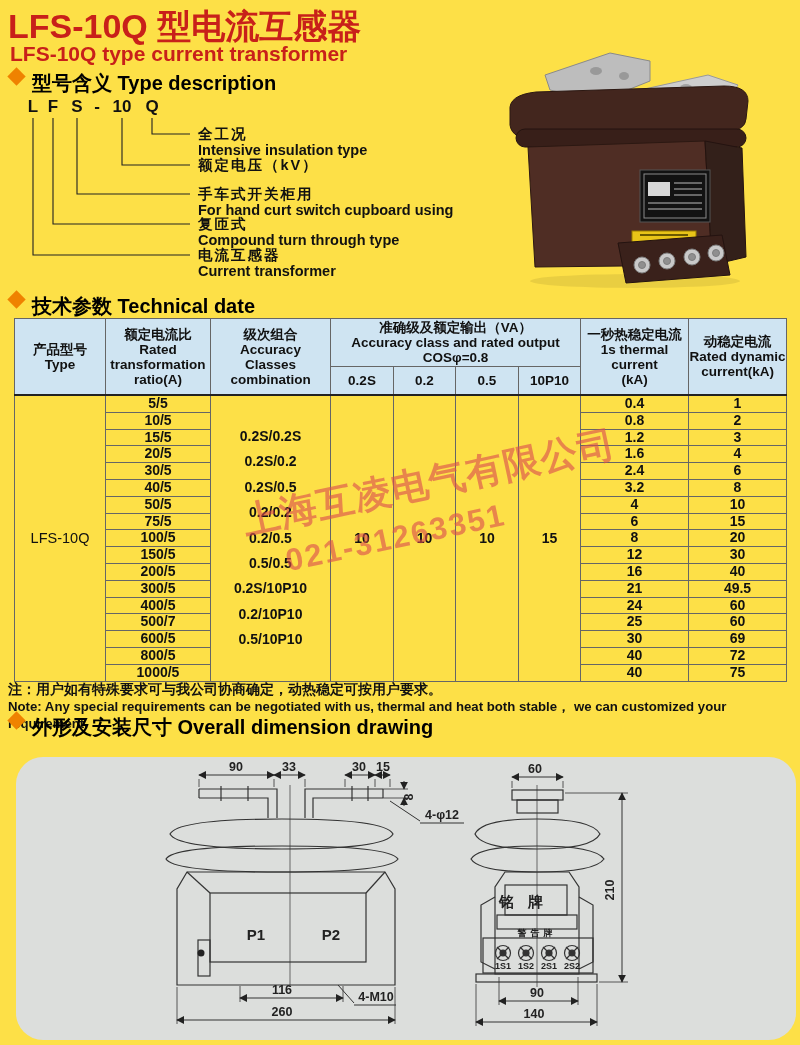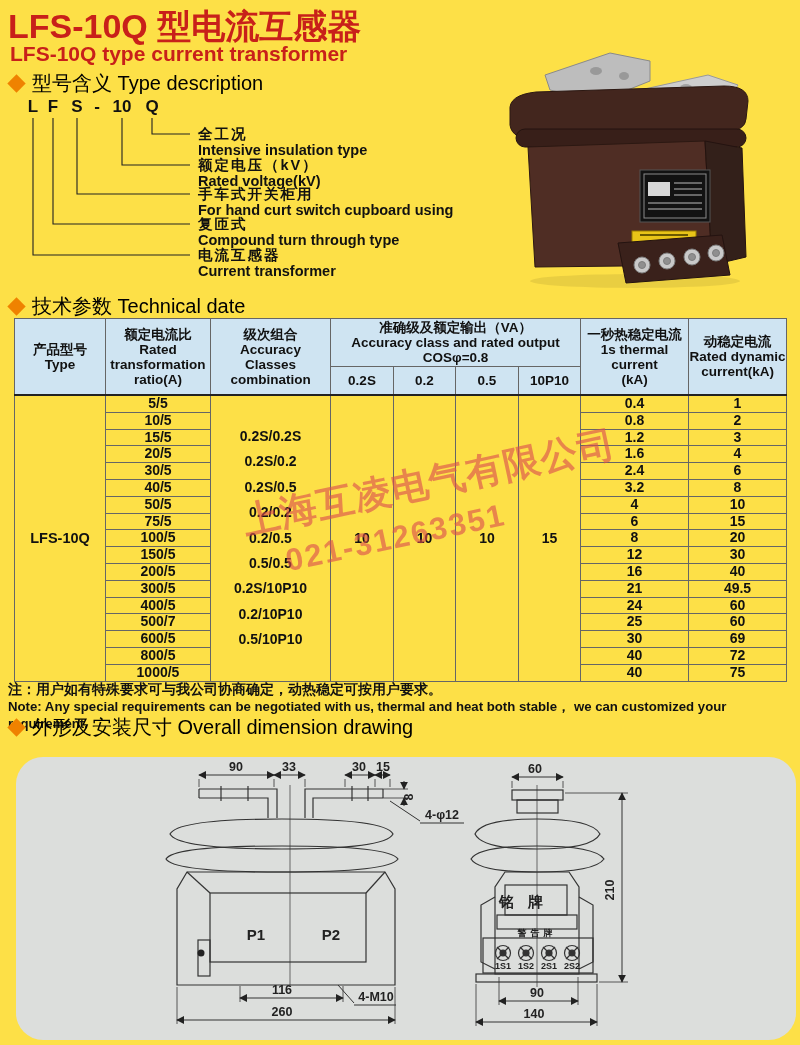--- a/index.html
+++ b/index.html
@@ -1,34 +1,34 @@
 <!DOCTYPE html>
 <html><head>
 <meta charset="utf-8">
 <style>
   html,body{margin:0;padding:0;background:#fff;}
   #page{position:relative;width:800px;height:1045px;background:#fde047;overflow:hidden;
         font-family:"Liberation Sans","DejaVu Sans",sans-serif;color:#111;}
   .abs{position:absolute;}
   .title{left:8px;top:4px;font-size:34px;font-weight:900;color:#c8201a;letter-spacing:0px;}
   .subtitle{left:10px;top:42px;font-size:21px;font-weight:700;color:#c8201a;}
-  .sec-head{font-size:20px;font-weight:400;color:#000;display:flex;align-items:center;}
+  .sec-head{font-size:20px;font-weight:700;color:#000;display:flex;align-items:flex-start;}
   .diamond{width:13px;height:13px;background:#ef8200;transform:rotate(45deg);margin:0 9px 0 2px;flex:0 0 auto;}
   
   .diag-item{position:absolute;left:184px;width:420px;line-height:16px;font-size:14.5px;font-weight:700;}
   .diag-item .cn{letter-spacing:2px;}
   
   table.tech{position:absolute;left:14px;top:318px;width:772px;border-collapse:collapse;table-layout:fixed;}
   table.tech th,table.tech td{border:1px solid #666;padding:0;text-align:center;vertical-align:middle;}
   table.tech th{background:#cfe4f2;font-weight:700;font-size:13.5px;line-height:15px;white-space:pre-line;}
   table.tech thead{border-bottom:2px solid #222;}
   table.tech{border:1px solid #444;}
   td.cell{font-size:14px;font-weight:700;height:15.8px;line-height:15.8px;}
   td.c-combo{white-space:pre-line;font-size:14px;font-weight:700;line-height:25.4px;}
-  td.c-type{font-size:14.5px;font-weight:700;}
+  td.c-type{font-size:14.5px;font-weight:400;}
   td.c-out{font-size:14px;font-weight:700;}
   .watermark{left:238px;top:498px;transform:rotate(-12deg);transform-origin:left top;
              color:rgba(219,77,77,0.62);pointer-events:none;z-index:5;}
   .watermark .w1{font-size:37px;font-weight:800;letter-spacing:1px;}
   .watermark .w2{font-size:31px;font-weight:800;margin:4px 0 0 34px;letter-spacing:2px;}
   .note1{left:8px;top:681px;font-size:14px;font-weight:700;}
   .note2{left:8px;top:698px;font-size:13.2px;font-weight:700;}
   .panel{left:16px;top:757px;width:780px;height:283px;background:#dcdedc;border-radius:27px;}
   svg text{font-family:"Liberation Sans","DejaVu Sans",sans-serif;}
   .dimtxt{font-size:12.5px;font-weight:700;fill:#222;}
@@ -64,21 +64,20 @@
         <path d="M39,26 V132 H176"></path>
         <path d="M19,26 V163 H176"></path>
       </g>
     </svg>
     <div class="diag-item" style="top:34px;">
       <div class="cn">全工况</div>
       <div class="en">Intensive insulation type</div>
     </div>
     <div class="diag-item" style="top:65px;">
       <div class="cn">额定电压（kV）</div>
-      <div class="en">Rated voltage(kV)</div>
     </div>
     <div class="diag-item" style="top:94px;">
       <div class="cn">手车式开关柜用</div>
       <div class="en">For hand curt switch cupboard using</div>
     </div>
     <div class="diag-item" style="top:124px;">
       <div class="cn">复匝式</div>
       <div class="en">Compound turn through type</div>
     </div>
     <div class="diag-item" style="top:155px;">

